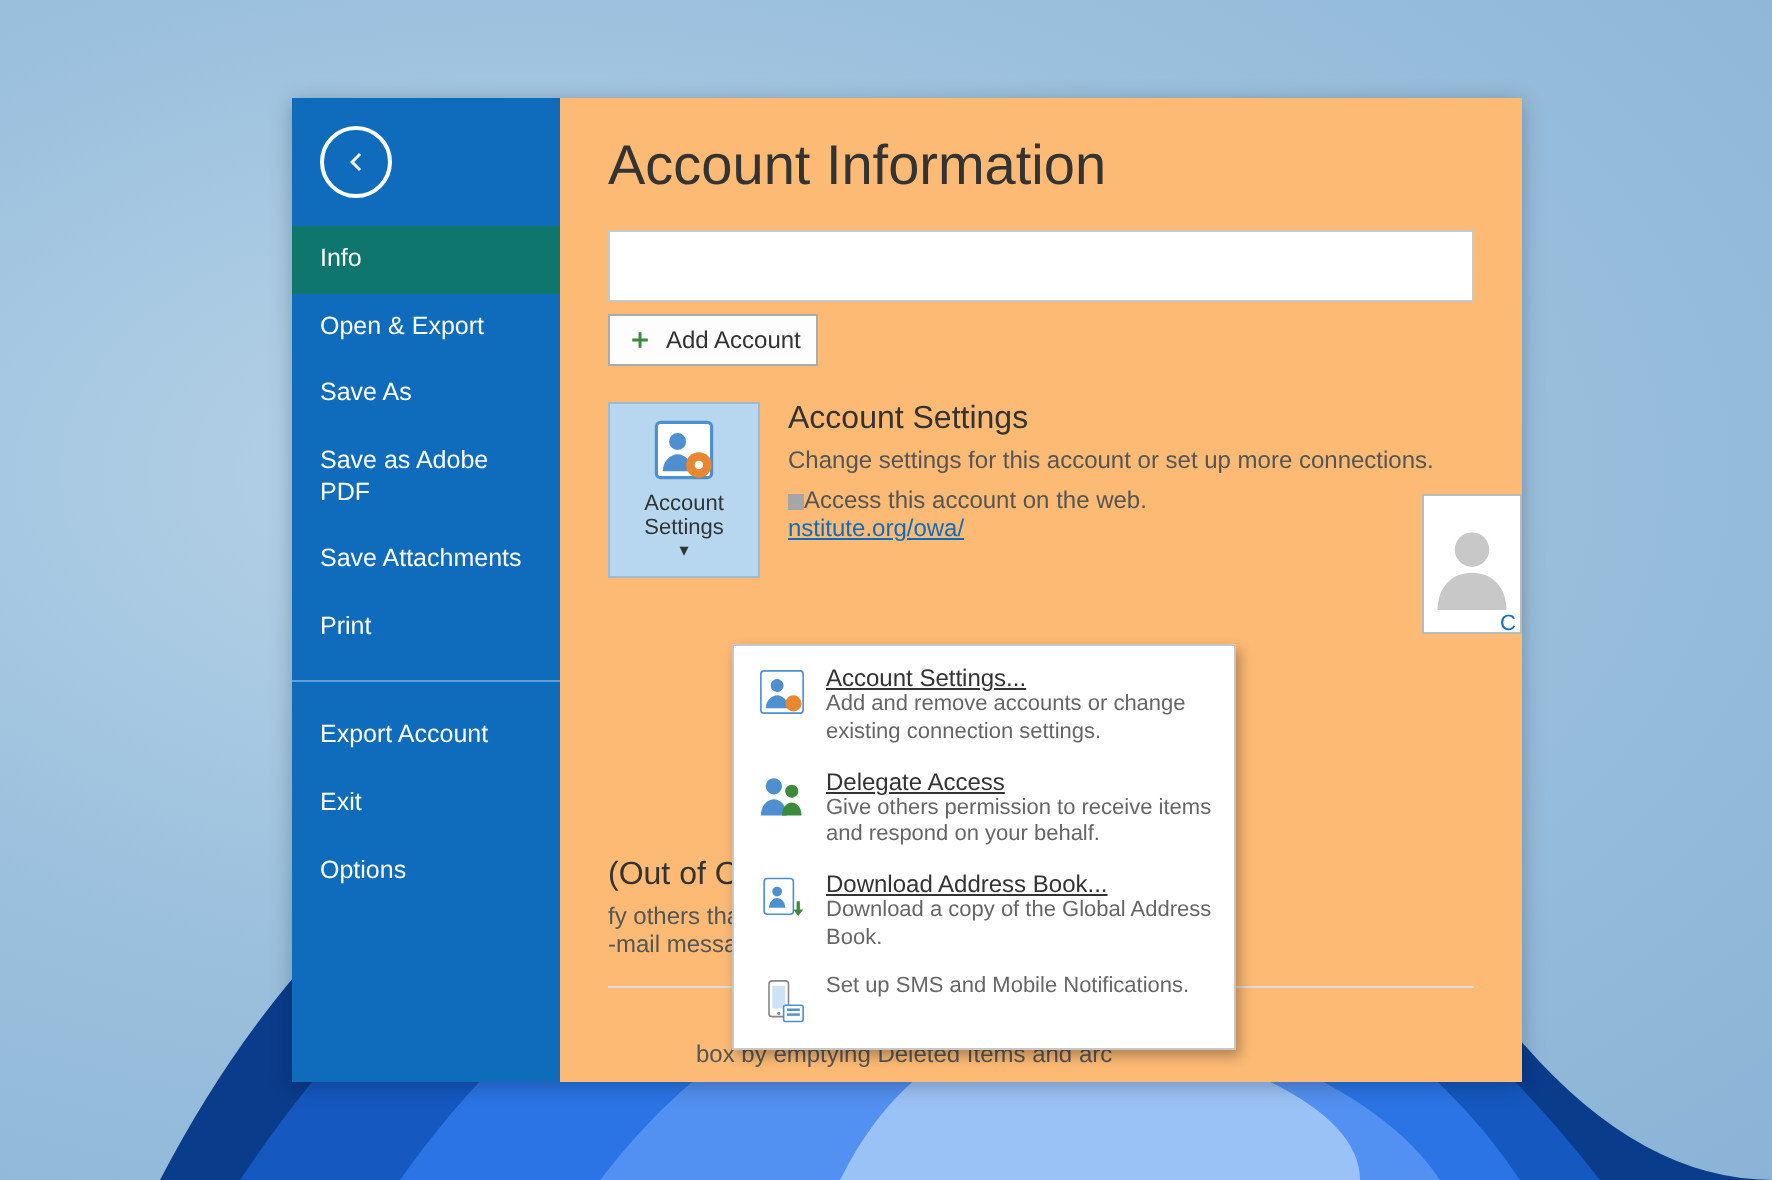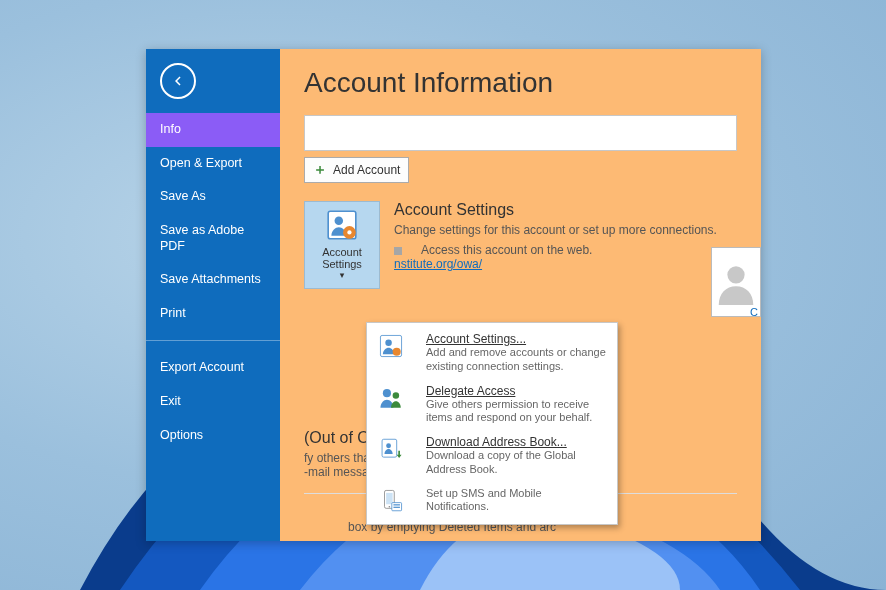--- a/index.html
+++ b/index.html
@@ -23,21 +23,21 @@
 }
 .back-btn {
   width: 36px; height: 36px; border: 2px solid #fff; border-radius: 50%;
   margin: 4px 0 14px 14px; display: flex; align-items: center; justify-content: center;
   cursor: default;
 }
 .back-btn svg { width: 18px; height: 18px; fill: #fff; }
 .side-item {
   padding: 9px 14px; font-size: 12.5px; line-height: 1.25; cursor: default;
 }
-.side-item.selected { background: #8b5cf6; }
+.side-item.selected { background: #0f766e; }
 .side-divider { height: 1px; background: rgba(255,255,255,.35); margin: 10px 0; }
 .content {
   flex: 1; background: #fdba74; padding: 18px 24px 0 24px; position: relative;
   color: #333;
 }
 .page-title { font-size: 28px; font-weight: 300; color: #333; margin-bottom: 16px; }
 .account-bar {
   border: 1px solid #c7c7c7; background: #fff; height: 36px; margin-bottom: 6px;
 }
 .add-account-btn {
@@ -49,36 +49,36 @@
 .section { display: flex; gap: 14px; margin-top: 18px; }
 .big-btn {
   width: 76px; background: #b6d7ef; color: #333; text-align: center;
   font-size: 11px; padding: 6px 2px 8px 2px; border: 1px solid #9cbad0;
   display: flex; flex-direction: column; align-items: center; cursor: default;
 }
 .big-btn .ic { width: 34px; height: 34px; margin-bottom: 4px; }
 .big-btn .caret { font-size: 9px; line-height: 1; margin-top:1px; }
 .sec-body { flex: 1; font-size: 12px; color: #555; }
 .sec-body h3 { font-size: 16px; font-weight: 400; color: #333; margin-bottom: 4px; }
-.sec-body .bullet { display: flex; align-items: flex-start; gap: 19px; margin-top: 6px; }
+.sec-body .bullet { display: flex; align-items: flex-start; gap: 0; margin-top: 6px; }
 .sec-body .bullet .sq { width: 8px; height: 8px; background: #a6a6a6; margin-top: 4px; }
 .sec-body a.link { color: #0f6cbd; text-decoration: underline; cursor: default; }
 .profile-pic {
   position: absolute; right: 0; top: 198px; width: 50px; height: 70px;
   border: 1px solid #bbb; background: #fff; display: flex; flex-direction: column;
   align-items: center; justify-content: center; overflow: hidden;
 }
 .profile-pic svg { width: 46px; height: 46px; fill: #c8c8c8; }
 .profile-pic .cap { font-size: 11px; color: #0f6cbd; position: absolute; bottom: -2px; right: 2px; }
 .dropdown {
   position: absolute; left: 86px; top: 273px; width: 252px;
   background: #fff; border: 1px solid #c7c7c7; box-shadow: 2px 3px 6px rgba(0,0,0,.3);
   padding: 4px 0; z-index: 10;
 }
-.dd-item { display: flex; gap: 21px; padding: 5px 10px; cursor: default; }
+.dd-item { display: flex; gap: 8px; padding: 5px 10px; cursor: default; }
 .dd-ic { width: 28px; height: 28px; flex: none; display: flex; align-items: center; justify-content: center; }
 .dd-text .dd-title { font-size: 12px; color: #333; text-decoration: underline; }
 .dd-text .dd-desc { font-size: 11px; color: #666; line-height: 1.25; }
 .ooo-section { margin-top: 140px; font-size: 12px; color: #555; }
 .ooo-section h3 { font-size: 16px; font-weight: 400; color: #333; margin-bottom: 4px; }
 .cleanup-note { margin-top: 26px; font-size: 12px; color: #555; padding-left: 44px; }
 .hr { height: 1px; background: #ddd; margin: 14px 0 10px 0; }
 </style>
 </head>
 <body>

